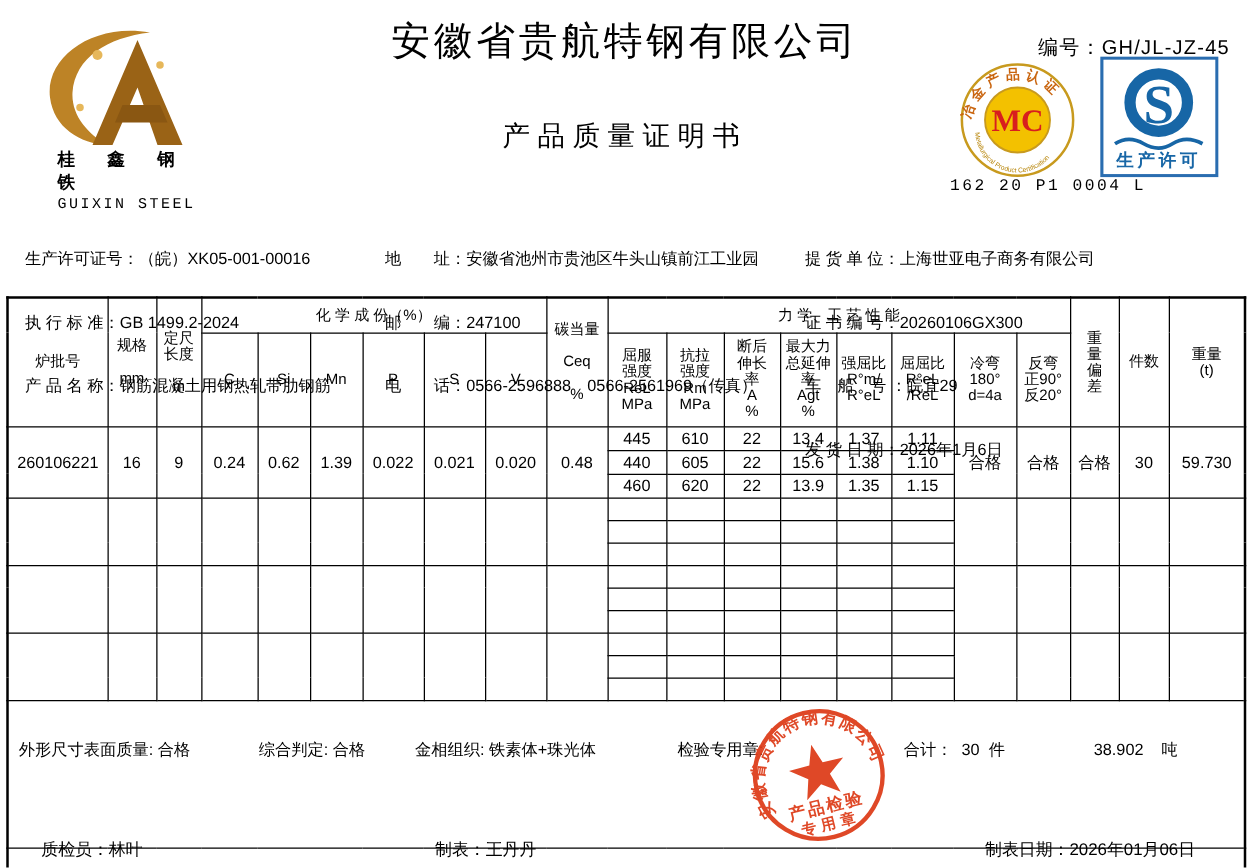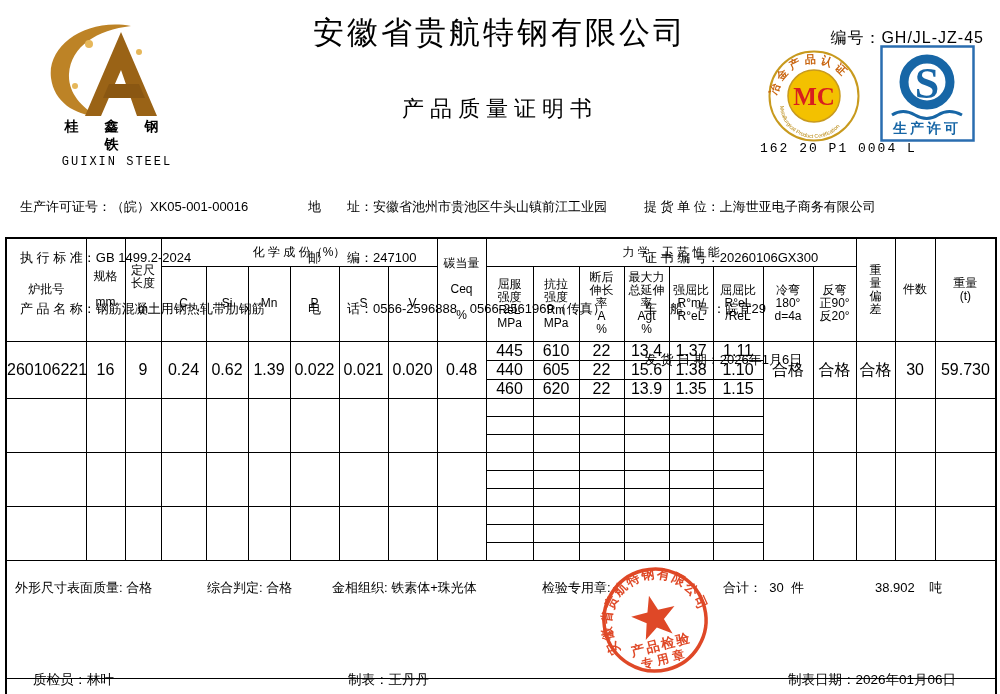--- a/index.html
+++ b/index.html
@@ -10,46 +10,46 @@
   }
   .abs{position:absolute;}
   
   .company-title{left:0;right:0;top:12px;text-align:center;
     font-family:"Liberation Serif","DejaVu Serif",serif;
     font-size:31px;letter-spacing:3px;}
   .doc-title{left:0;right:0;top:94px;text-align:center;
     font-family:"Liberation Serif","DejaVu Serif",serif;
     font-size:22px;letter-spacing:6px;}
   .doc-no{right:16px;top:28px;font-size:16px;letter-spacing:1px;}
-  .logo-block{left:28px;top:22px;width:160px;text-align:center;}
+  .logo-block{left:28px;top:22px;width:160px;text-align:left;}
   .logo-cn{font-size:14px;letter-spacing:11px;font-weight:bold;margin:-2px 0 0 18px;}
   .logo-en{font-size:12px;letter-spacing:2px;font-family:"Liberation Mono","DejaVu Sans Mono",monospace;margin:1px 0 0 18px;}
   .mc-code{left:760px;top:141px;font-size:13px;letter-spacing:2px;
     font-family:"Liberation Mono","DejaVu Sans Mono",monospace;}
   
   .info-col{font-size:13px;line-height:17px;white-space:pre;}
   .info-left{left:8px;top:164px;margin-left:12px;}
   .info-mid{left:308px;top:164px;}
   .info-right{left:644px;top:164px;}
   
   table.cert{border-collapse:collapse;table-layout:fixed;
     position:absolute;left:5px;top:237px;width:990px;
     border:2px solid #000;}
   table.cert th,table.cert td{
     border:1px solid #000;padding:0;margin:0;
     text-align:center;vertical-align:middle;
     font-size:12px;line-height:13px;font-weight:normal;
     white-space:pre-line;overflow:hidden;}
-  table.cert td.val{font-size:16px;}
+  table.cert td.val{font-size:13px;}
   tr.h1{height:28px;} tr.h2{height:75px;}
   tr.d{height:19px;} tr.e{height:18px;}
   tr.sum{height:30px;} tr.rem{height:70px;}
   td.wide{white-space:normal;}
   .sum-inner{position:relative;width:100%;height:100%;font-size:13px;}
-  .sum-inner span{position:absolute;top:7px;white-space:pre;text-align:center;}
+  .sum-inner span{position:absolute;top:19px;white-space:pre;text-align:center;}
   .rem-inner{display:flex;align-items:flex-start;text-align:left;
     padding:5px 0 0 8px;font-size:13px;line-height:16px;}
   
   .footer-item{top:671px;font-size:13.5px;white-space:pre;text-align:center;}
   
   .stamp{left:599px;top:564px;transform:rotate(-14deg);opacity:0.93;}
 </style>
 </head>
 <body>
 

